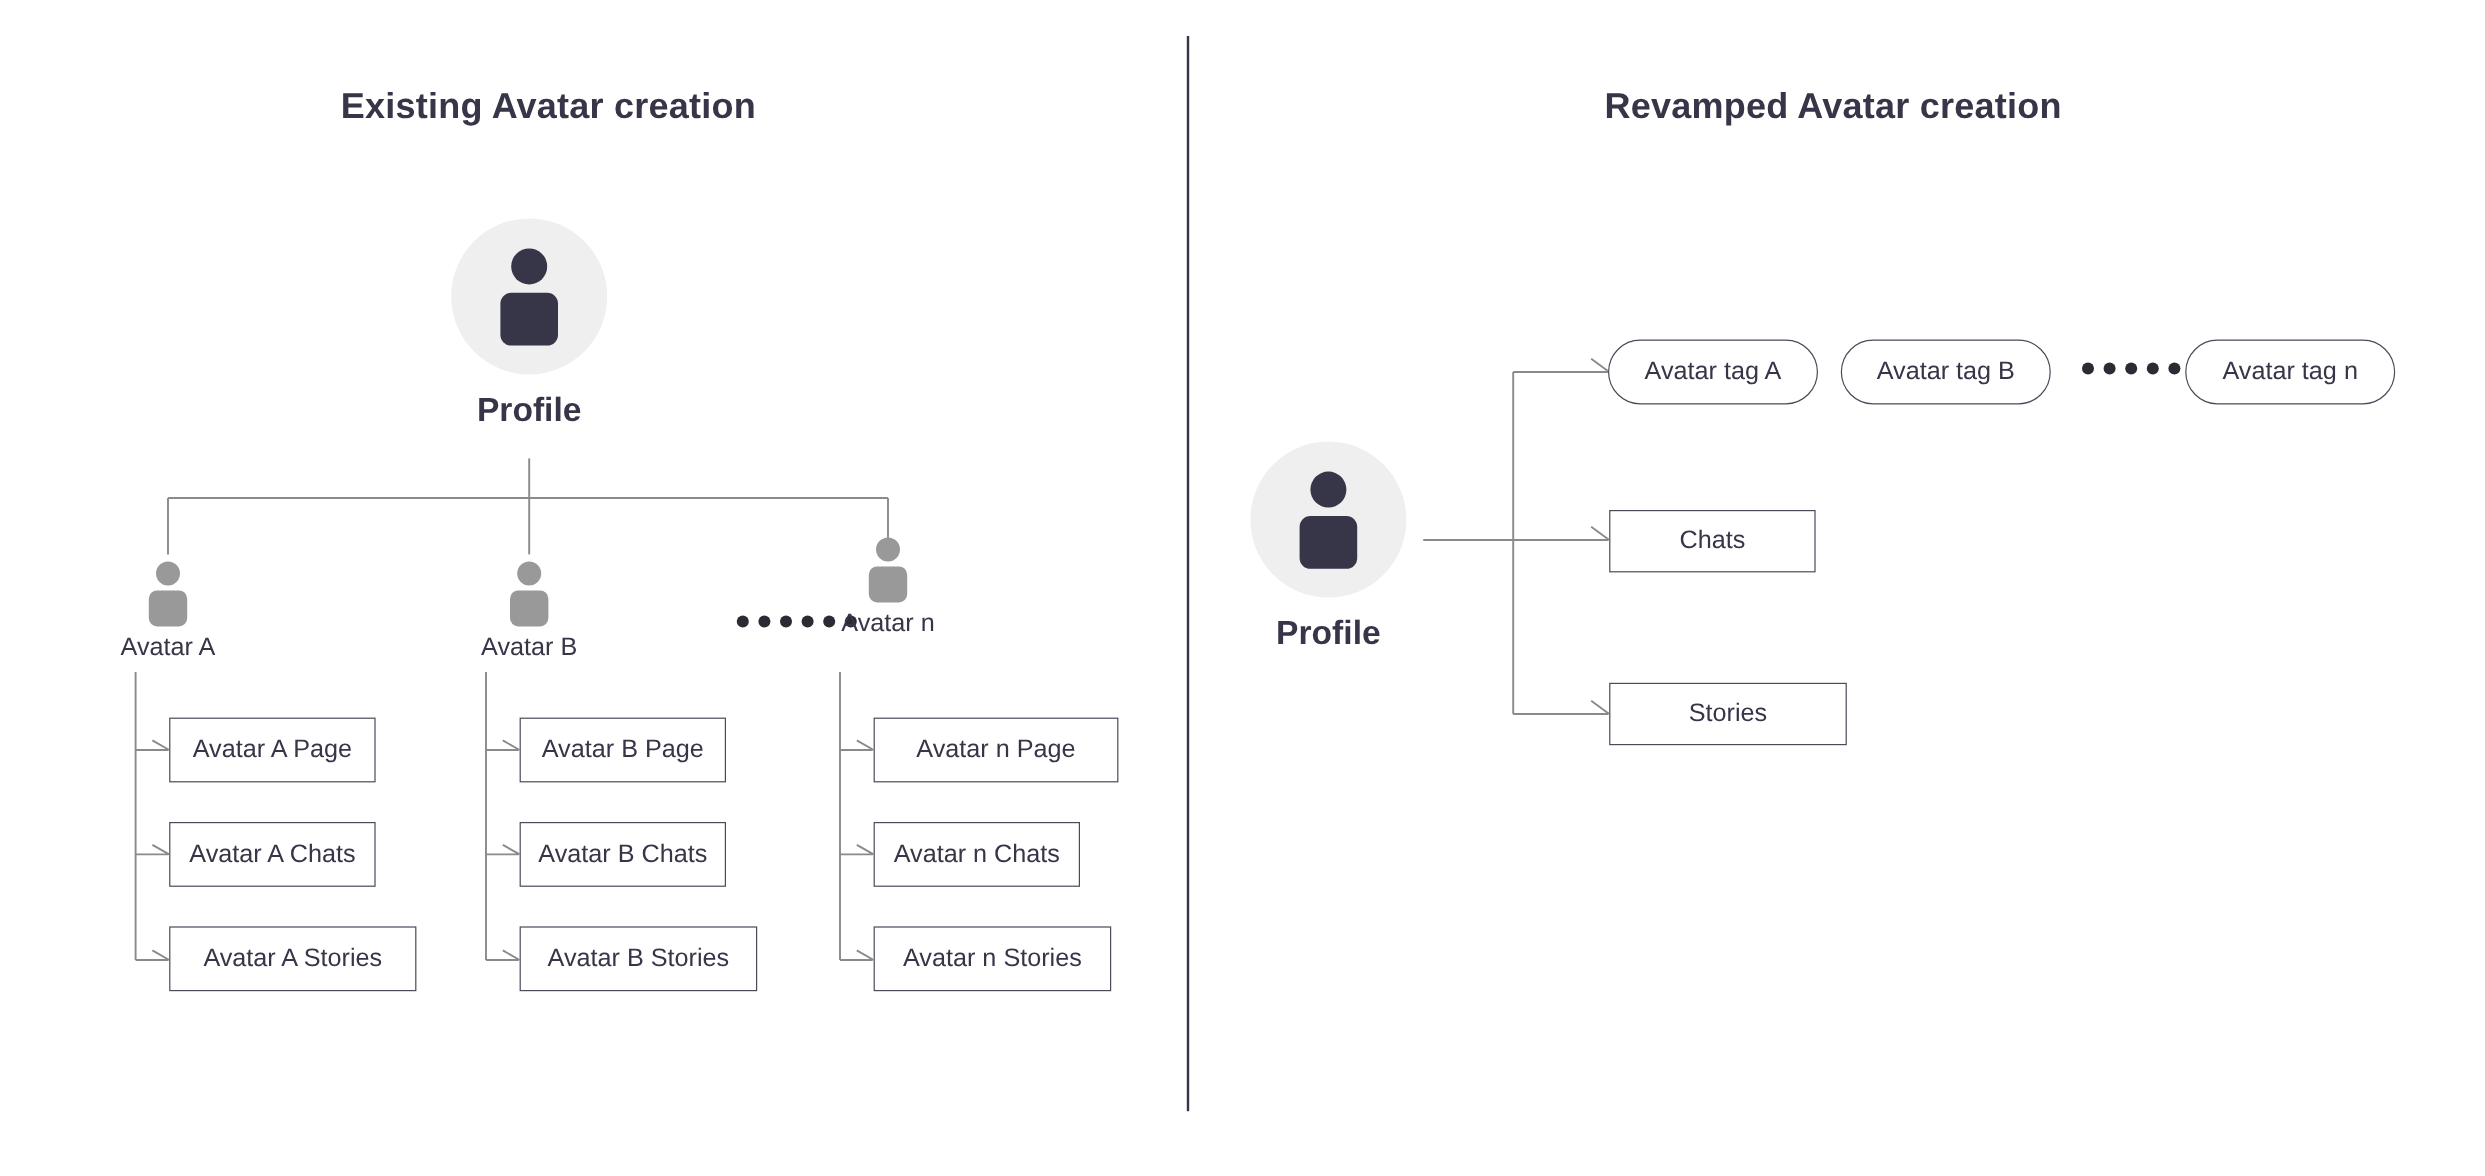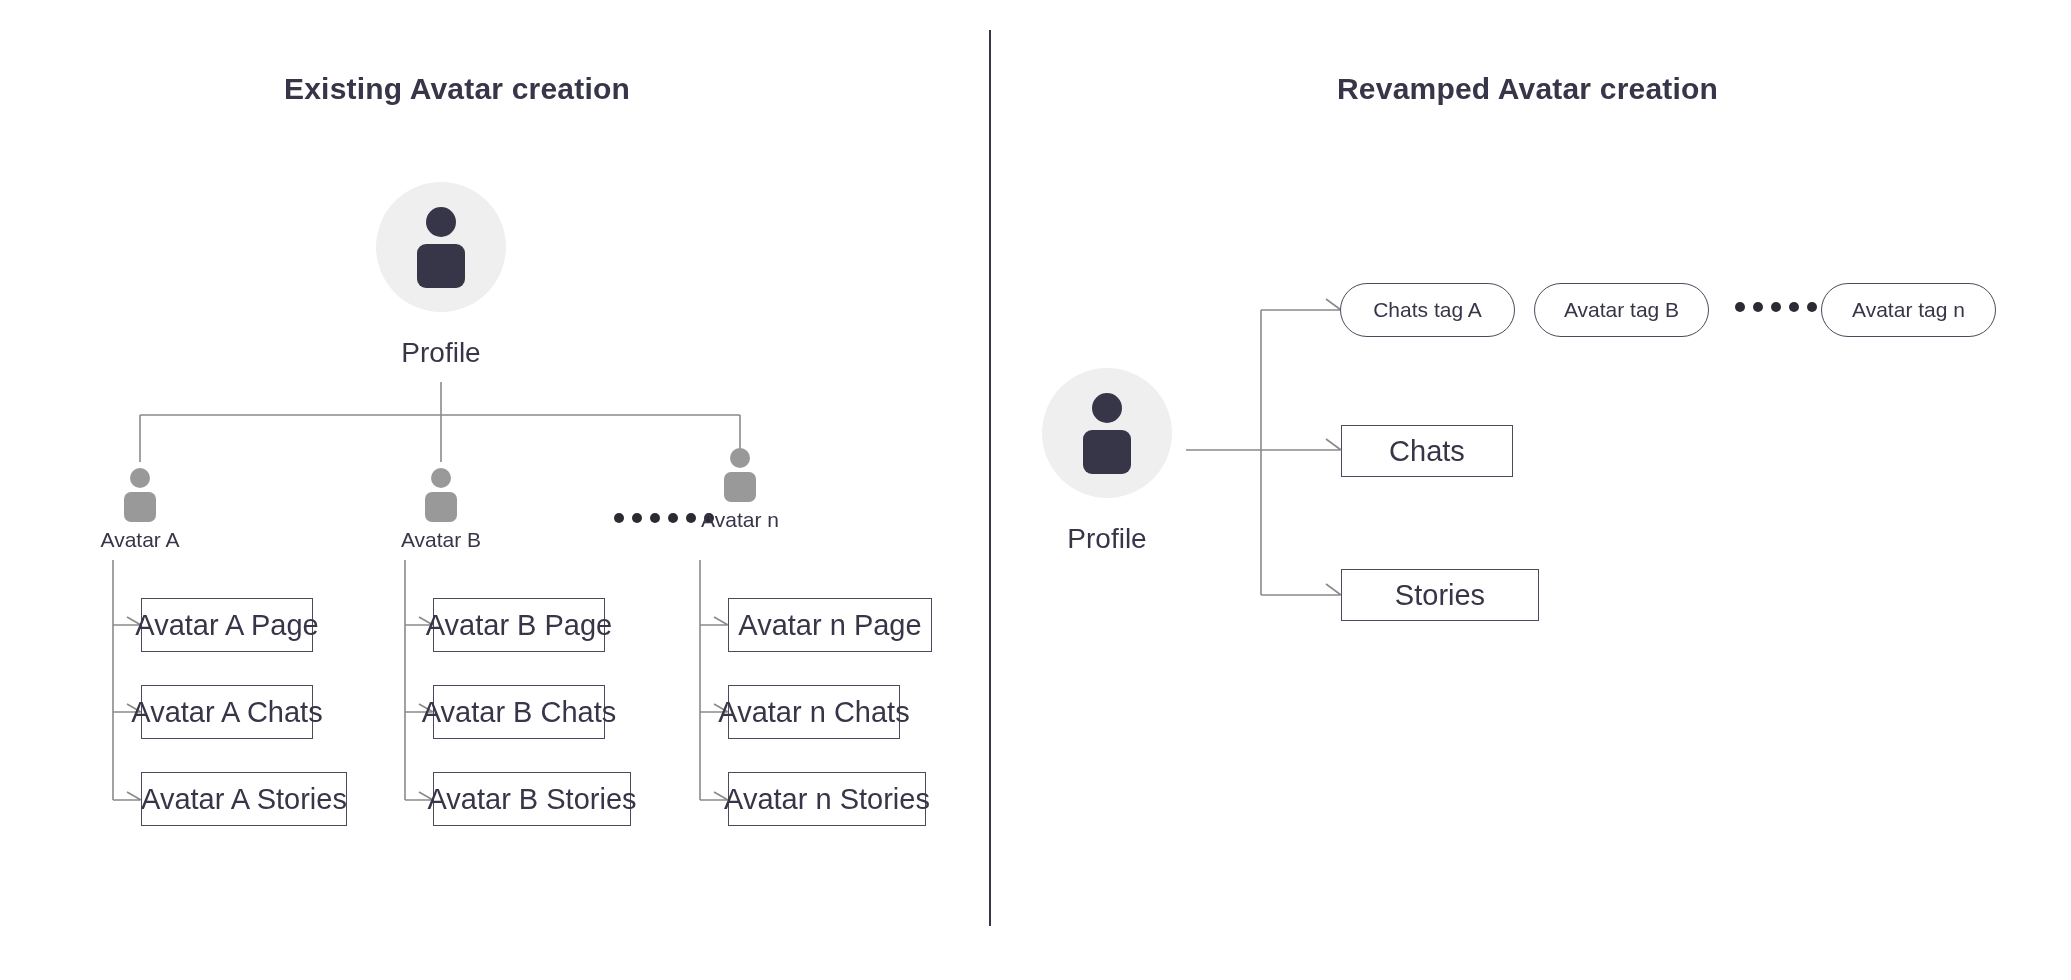--- a/index.html
+++ b/index.html
@@ -66,24 +66,24 @@
     position: absolute;
     left: 50%;
     top: 62px;
     transform: translateX(-50%);
     width: 48px;
     height: 44px;
     border-radius: 9px;
     background: #373548;
   }
   .profile-label {
-    margin-top: 25px;
+    margin-top: 14px;
     text-align: center;
     font-size: 28px;
-    font-weight: 400;
+    font-weight: 700;
     color: #373548;
     white-space: nowrap;
   }
 
   
   .sm-avatar { position: absolute; text-align: right; }
   .sm-avatar .a-head {
     position: absolute;
     left: 50%;
     top: 0;
@@ -114,21 +114,21 @@
   }
 
   
   .box {
     position: absolute;
     border: 1.4px solid #4a4a5a;
     background: #ffffff;
     display: flex;
     align-items: center;
     justify-content: center;
-    font-size: 29px;
+    font-size: 21px;
     color: #373548;
     white-space: nowrap;
     box-sizing: border-box;
   }
 
   
   .pill {
     position: absolute;
     border: 1.4px solid #4a4a5a;
     background: #ffffff;
@@ -281,21 +281,21 @@
 
   <div class="profile-wrap" style="left:1042px; top:368px;">
     <div class="profile-circle">
       <div class="p-head"></div>
       <div class="p-body"></div>
     </div>
     <div class="profile-label">Profile</div>
   </div>
 
   <div class="pill" style="left:1340px; top:283px; width:175px; height:54px;">
-    <span>Chats tag A</span>
+    <span>Avatar tag A</span>
   </div>
   <div class="pill" style="left:1534px; top:283px; width:175px; height:54px;">
     <span>Avatar tag B</span>
   </div>
 
   <div class="dots" style="left:1735px; top:302px;">
     <i></i>
       <i></i>
       <i></i>
       <i></i>

